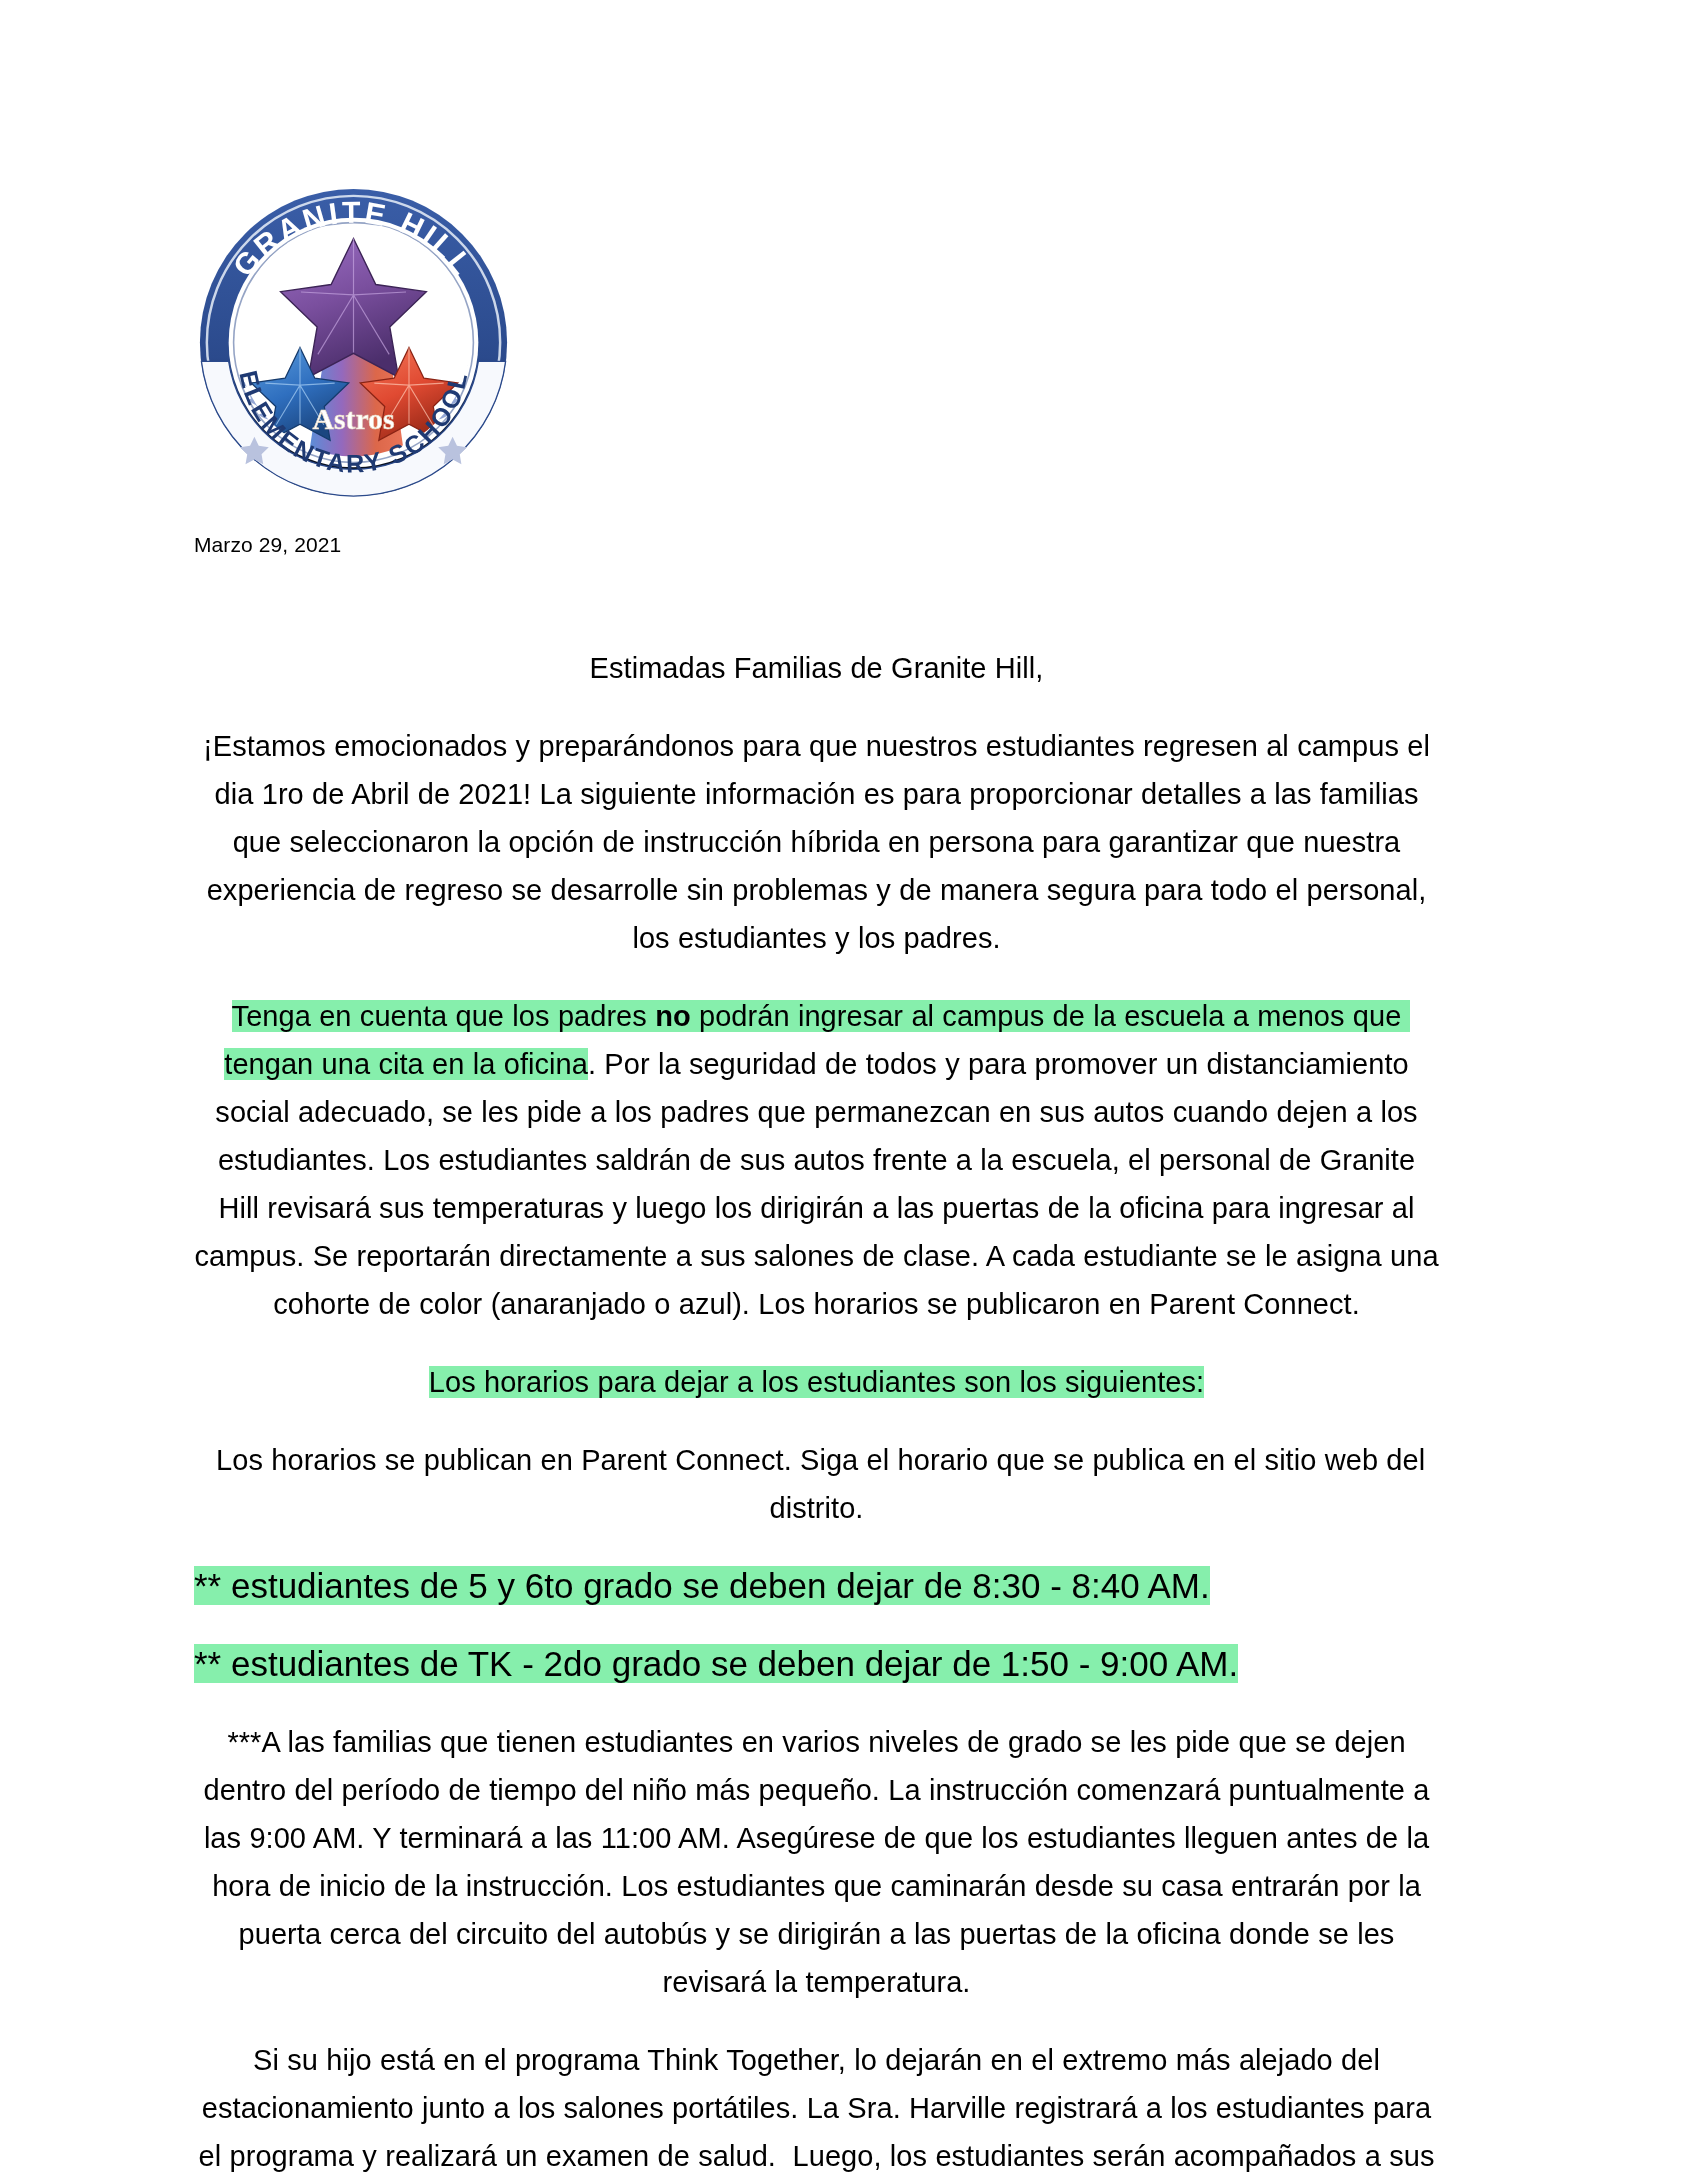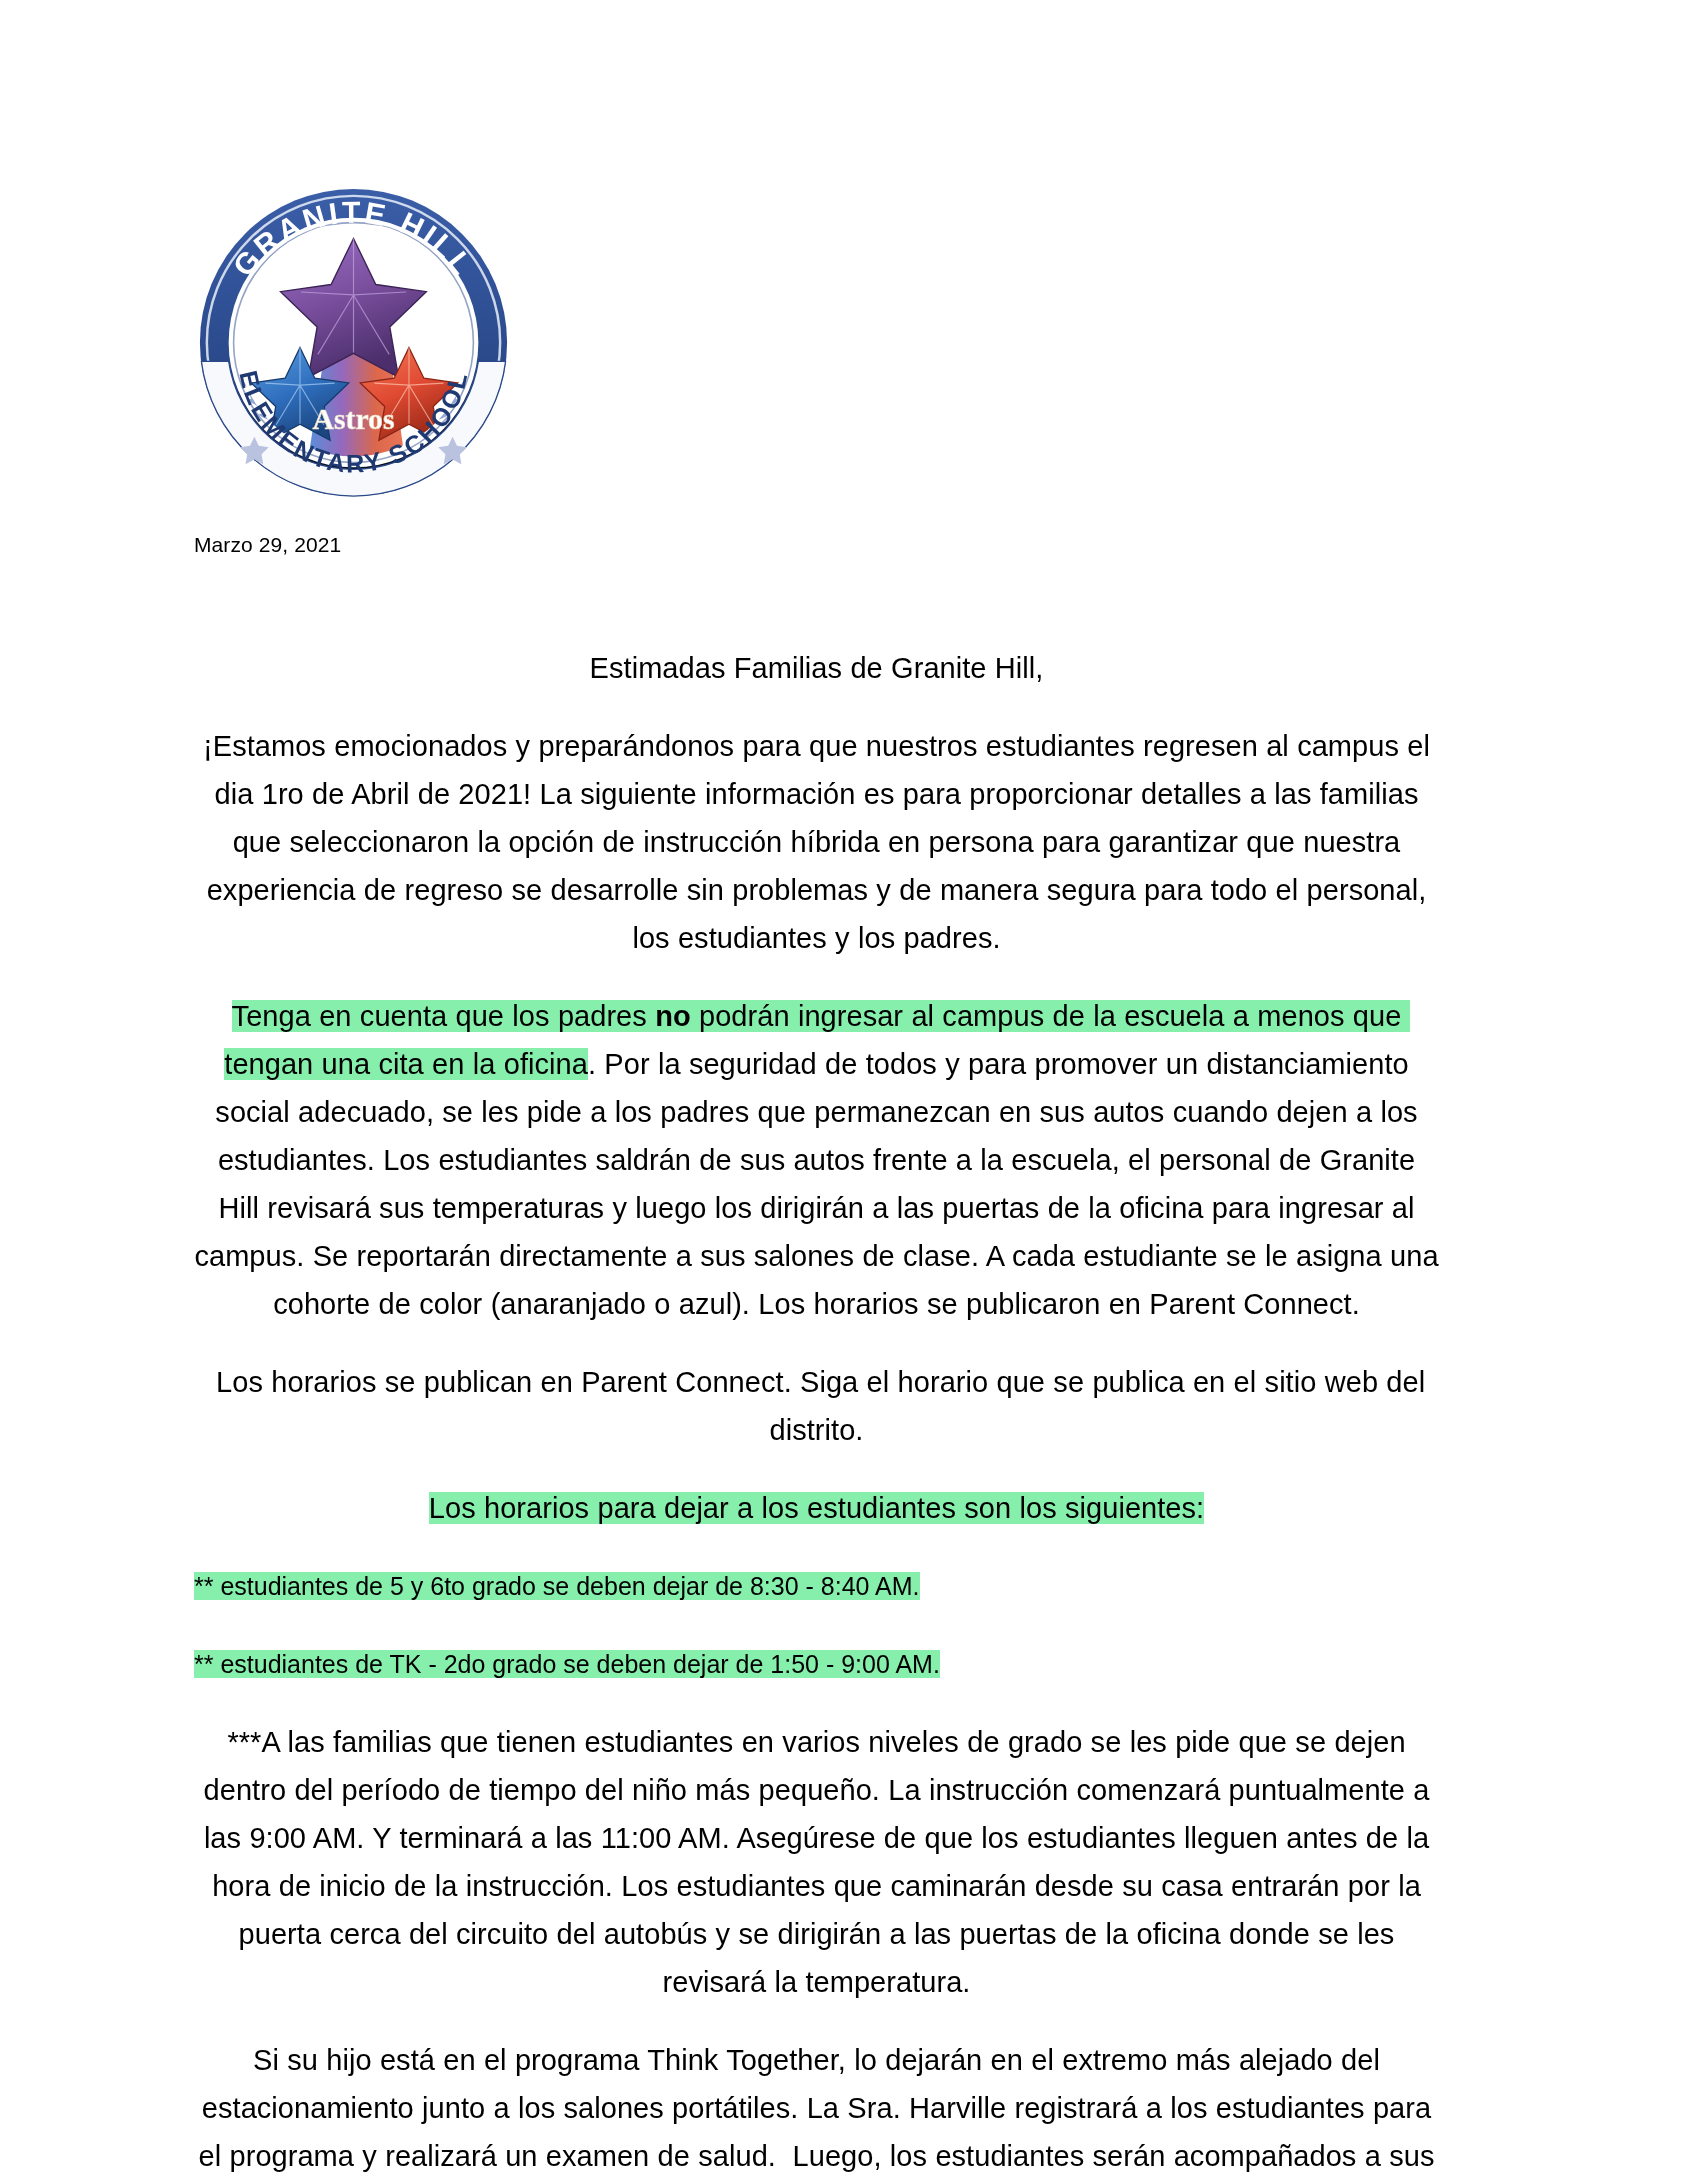--- a/index.html
+++ b/index.html
@@ -64,21 +64,21 @@
 
   .hl {
     background-color: #86efac;
     box-decoration-break: clone;
     -webkit-box-decoration-break: clone;
   }
   .b { font-weight: 700; }
 
   p.sched {
     margin: 0 0 30px 0;
-    font-size: 25px;
+    font-size: 35px;
     line-height: 48px;
     white-space: pre;
   }
 </style>
 </head>
 <body>
 
 <div class="page">
 
   <div class="logo-block">
@@ -199,23 +199,23 @@
     <div class="line-date">Marzo 29, 2021</div>
 
     <div class="spacer-1"></div>
 
     <p class="para">Estimadas Familias de Granite Hill,</p>
 
     <p class="para">¡Estamos emocionados y preparándonos para que nuestros estudiantes regresen al campus el dia 1ro de Abril de 2021! La siguiente información es para proporcionar detalles a las familias que seleccionaron la opción de instrucción híbrida en persona para garantizar que nuestra experiencia de regreso se desarrolle sin problemas y de manera segura para todo el personal, los estudiantes y los padres.</p>
 
     <p class="para"><span class="hl"><span>Tenga en cuenta que los padres </span><span class="b">no</span><span> podrán ingresar al campus de la escuela a menos que tengan una cita en la oficina</span></span><span>. Por la seguridad de todos y para promover un distanciamiento social adecuado, se les pide a los padres que permanezcan en sus autos cuando dejen a los estudiantes. Los estudiantes saldrán de sus autos frente a la escuela, el personal de Granite Hill revisará sus temperaturas y luego los dirigirán a las puertas de la oficina para ingresar al campus. Se reportarán directamente a sus salones de clase. A cada estudiante se le asigna una cohorte de color (anaranjado o azul). Los horarios se publicaron en Parent Connect.</span></p>
 
+    <p class="para"><span class="hl">Los horarios para dejar a los estudiantes son los siguientes:</span></p>
+
     <p class="para"> Los horarios se publican en Parent Connect. Siga el horario que se publica en el sitio web del distrito.</p>
-
-    <p class="para"><span class="hl">Los horarios para dejar a los estudiantes son los siguientes:</span></p>
 
     <p class="sched"><span class="hl">** estudiantes de 5 y 6to grado se deben dejar de 8:30 - 8:40 AM.</span></p>
     <p class="sched"><span class="hl">** estudiantes de TK - 2do grado se deben dejar de 1:50 - 9:00 AM.</span></p>
 
     <p class="para">***A las familias que tienen estudiantes en varios niveles de grado se les pide que se dejen dentro del período de tiempo del niño más pequeño. La instrucción comenzará puntualmente a las 9:00 AM. Y terminará a las 11:00 AM. Asegúrese de que los estudiantes lleguen antes de la hora de inicio de la instrucción. Los estudiantes que caminarán desde su casa entrarán por la puerta cerca del circuito del autobús y se dirigirán a las puertas de la oficina donde se les revisará la temperatura.</p>
 
     <p class="para">Si su hijo está en el programa Think Together, lo dejarán en el extremo más alejado del estacionamiento junto a los salones portátiles. La Sra. Harville registrará a los estudiantes para el programa y realizará un examen de salud.  Luego, los estudiantes serán acompañados a sus salones de clase. Al final de la clase, volverán a Think Together para completar el resto del día escolar.</p>
 
   </div>
 </div>

